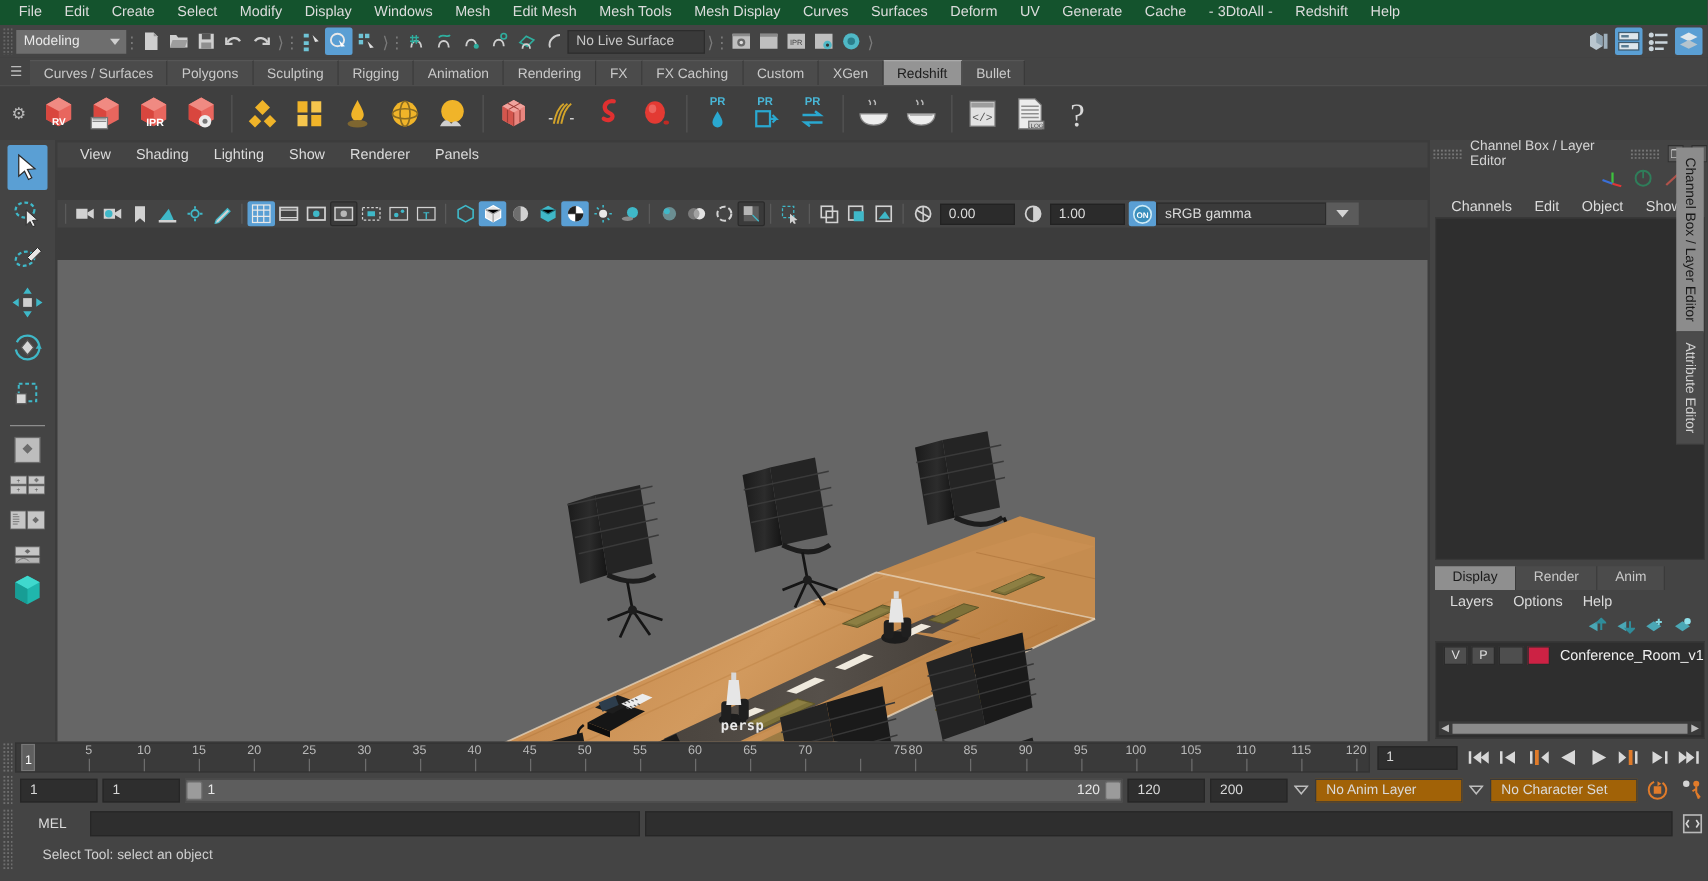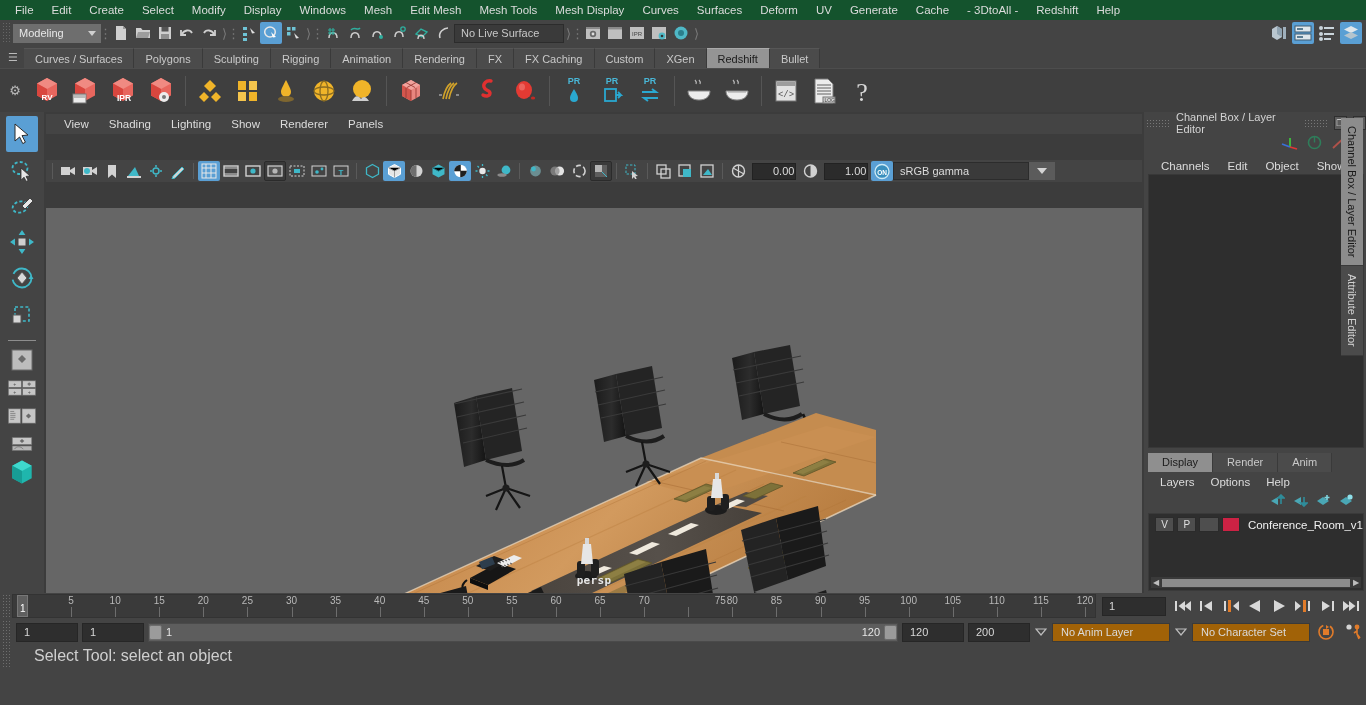--- a/index.html
+++ b/index.html
@@ -60,22 +60,22 @@
 
   
   .vpcol { flex:1; display:flex; flex-direction:column; background:#3c3c3c; padding:2px 2px 0 2px;gap:26px;}
   .vpmenus { height:20px; display:flex; align-items:center; background:#444; padding-left:8px; }
   .vpmenus .vm { padding:0 10px; font-size:11.5px; color:#dcdcdc; line-height:20px;}
   .vptools { height:22px; background:#444; display:flex; align-items:center; padding-left:2px; }
   .vt { width:22px; height:20px; display:flex; align-items:center; justify-content:center; }
   .vt.on { background:#5a9fd4; border-radius:2px;}
   .vt.press { background:#3a3a3a; border:1px solid #2b2b2b; border-radius:2px;}
   .vsep { width:1px; height:16px; background:#5a5a5a; margin:0 4px; }
-  .numfield { width:44px; height:17px; background:#2b2b2b; border:1px solid #222; color:#dcdcdc;
-              font-size:11px; display:flex; align-items:center; padding-left:20px; margin:0 3px;text-align:center;}
+  .numfield { width:60px; height:17px; background:#2b2b2b; border:1px solid #222; color:#dcdcdc;
+              font-size:11px; display:flex; align-items:center; padding-left:6px; margin:0 3px;text-align:center;}
   .gammabox { width:136px; height:18px; background:#3a3a3a; border:1px solid #2c2c2c; color:#dcdcdc;
               font-size:11px; display:flex; align-items:center; padding-left:6px; }
   .gcaret { width:26px; height:18px; background:#5b5b5b; display:flex; align-items:center; justify-content:center; }
   .viewport { flex:1; background:#666666; position:relative; overflow:hidden; }
   .persp { position:absolute; left:0; right:0; bottom:6px; text-align:center; font-size:11px;
            color:#e8e8e8; font-family:"DejaVu Sans Mono", monospace; font-weight:bold; letter-spacing:.3px;}
 
   
   .rpanel { width:222px; background:#444; display:flex; flex-direction:column; padding:2px 0 0 2px;}
   .cbtitle { height:18px; display:flex; align-items:center; justify-content:center; gap:6px; font-size:11px; color:#d4d4d4;}
@@ -141,21 +141,21 @@
 
   
   .cmdrow { height:28px; background:#444; display:flex; align-items:center; padding-left:2px; gap:4px;}
   .mel { width:52px; text-align:center; font-size:11px; color:#dcdcdc;}
   .cmdin { width:440px; height:20px; background:#2e2e2e; border:1px solid #262626;}
   .cmdout { flex:1; height:20px; background:#2e2e2e; border:1px solid #262626;}
   .cmdico { width:24px; height:22px; display:flex; align-items:center; justify-content:center;}
 
   
   .statusbar { height:22px; background:#444; display:flex; align-items:center; padding-left:2px;}
-  .statusbar .txt { font-size:16px; color:#cfcfcf; margin-left:22px;}
+  .statusbar .txt { font-size:11px; color:#cfcfcf; margin-left:22px;}
 
   svg { display:block; }
 </style>
 </head>
 <body>
 
 <div id="app">
 
   <div class="menubar">
     <span class="mi">File</span>
@@ -1323,19 +1323,31 @@
     </div>
     <div class="cmdico">
       <svg width="20" height="18" viewBox="0 0 20 18">
           <circle cx="5" cy="4" r="2.6" fill="#d4d4d4"></circle>
           <circle cx="13" cy="4" r="2.4" fill="#e07b2a"></circle>
           <path d="M13 6v5l3 4M13 8l-3 2M13 11l2 5" stroke="#e07b2a" stroke-width="1.6" fill="none"></path>
         </svg>
     </div>
   </div>
 
+  <div class="cmdrow">
+    <div class="tlgrip"></div>
+    <div class="mel">MEL</div>
+    <div class="cmdin"></div>
+    <div class="cmdout"></div>
+    <div class="cmdico">
+      <svg width="18" height="18" viewBox="0 0 18 18">
+          <rect x="2" y="2" width="14" height="14" fill="none" stroke="#b9b9b9" stroke-width="1.3"></rect>
+          <path d="M6 6l-2 3 2 3M12 6l2 3-2 3" stroke="#d6d6d6" stroke-width="1.3" fill="none"></path>
+        </svg>
+    </div>
+  </div>
 
   <div class="statusbar">
     <div class="tlgrip"></div>
     <div class="txt">Select Tool: select an object</div>
   </div>
 
 </div>
 
 </body></html>

